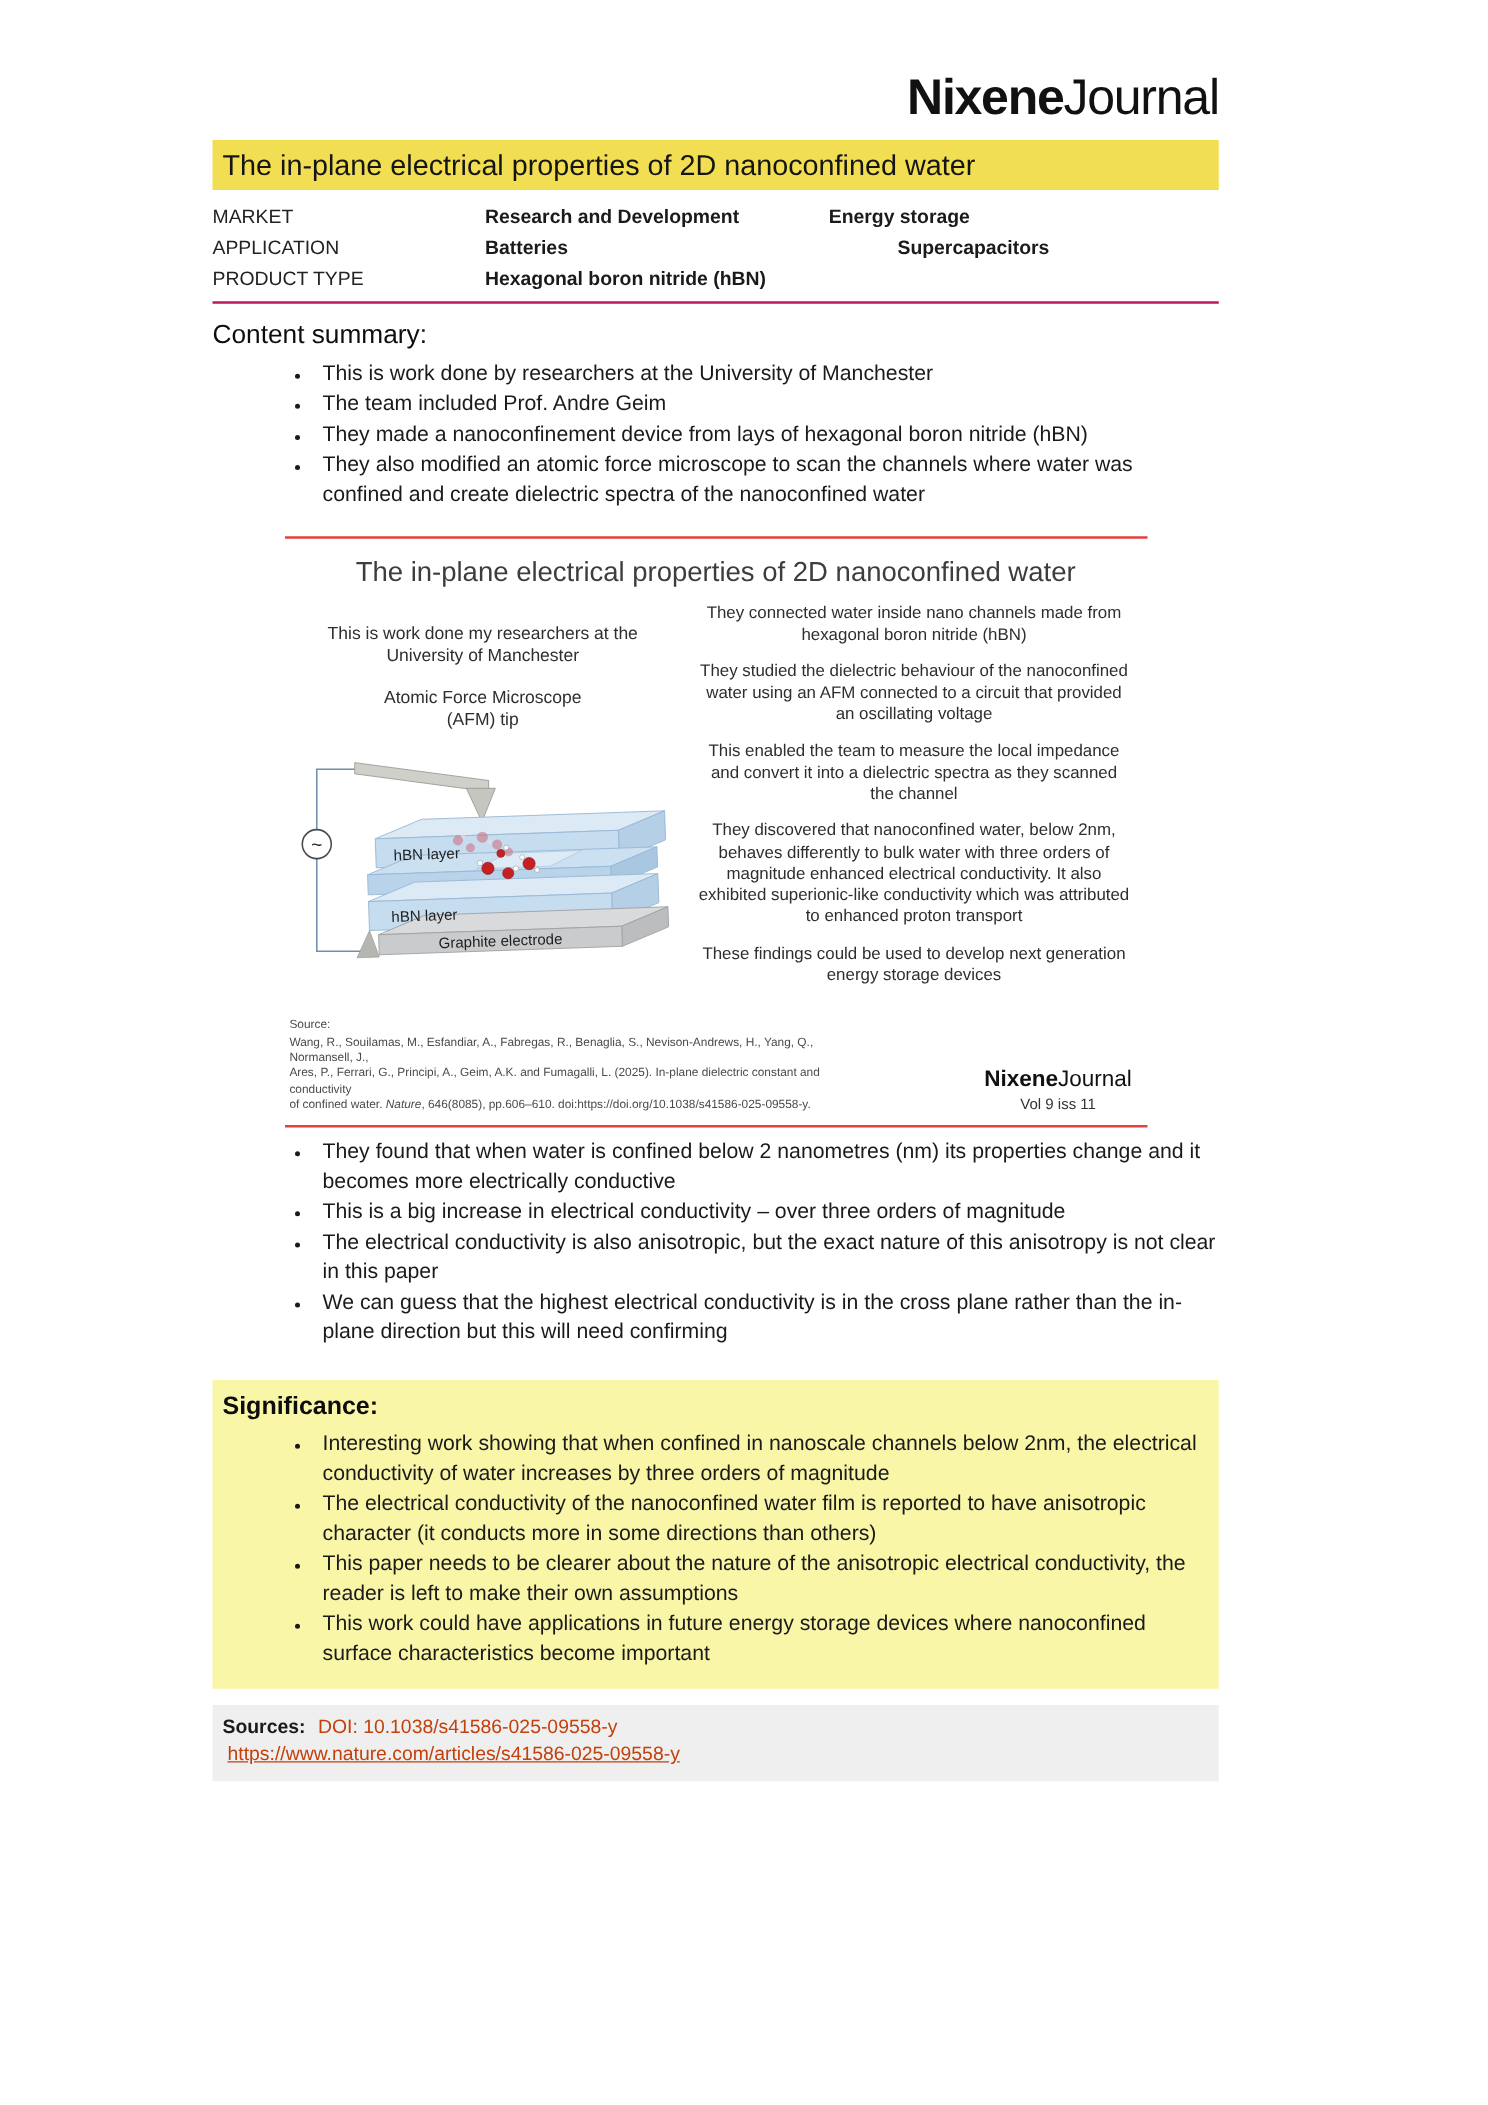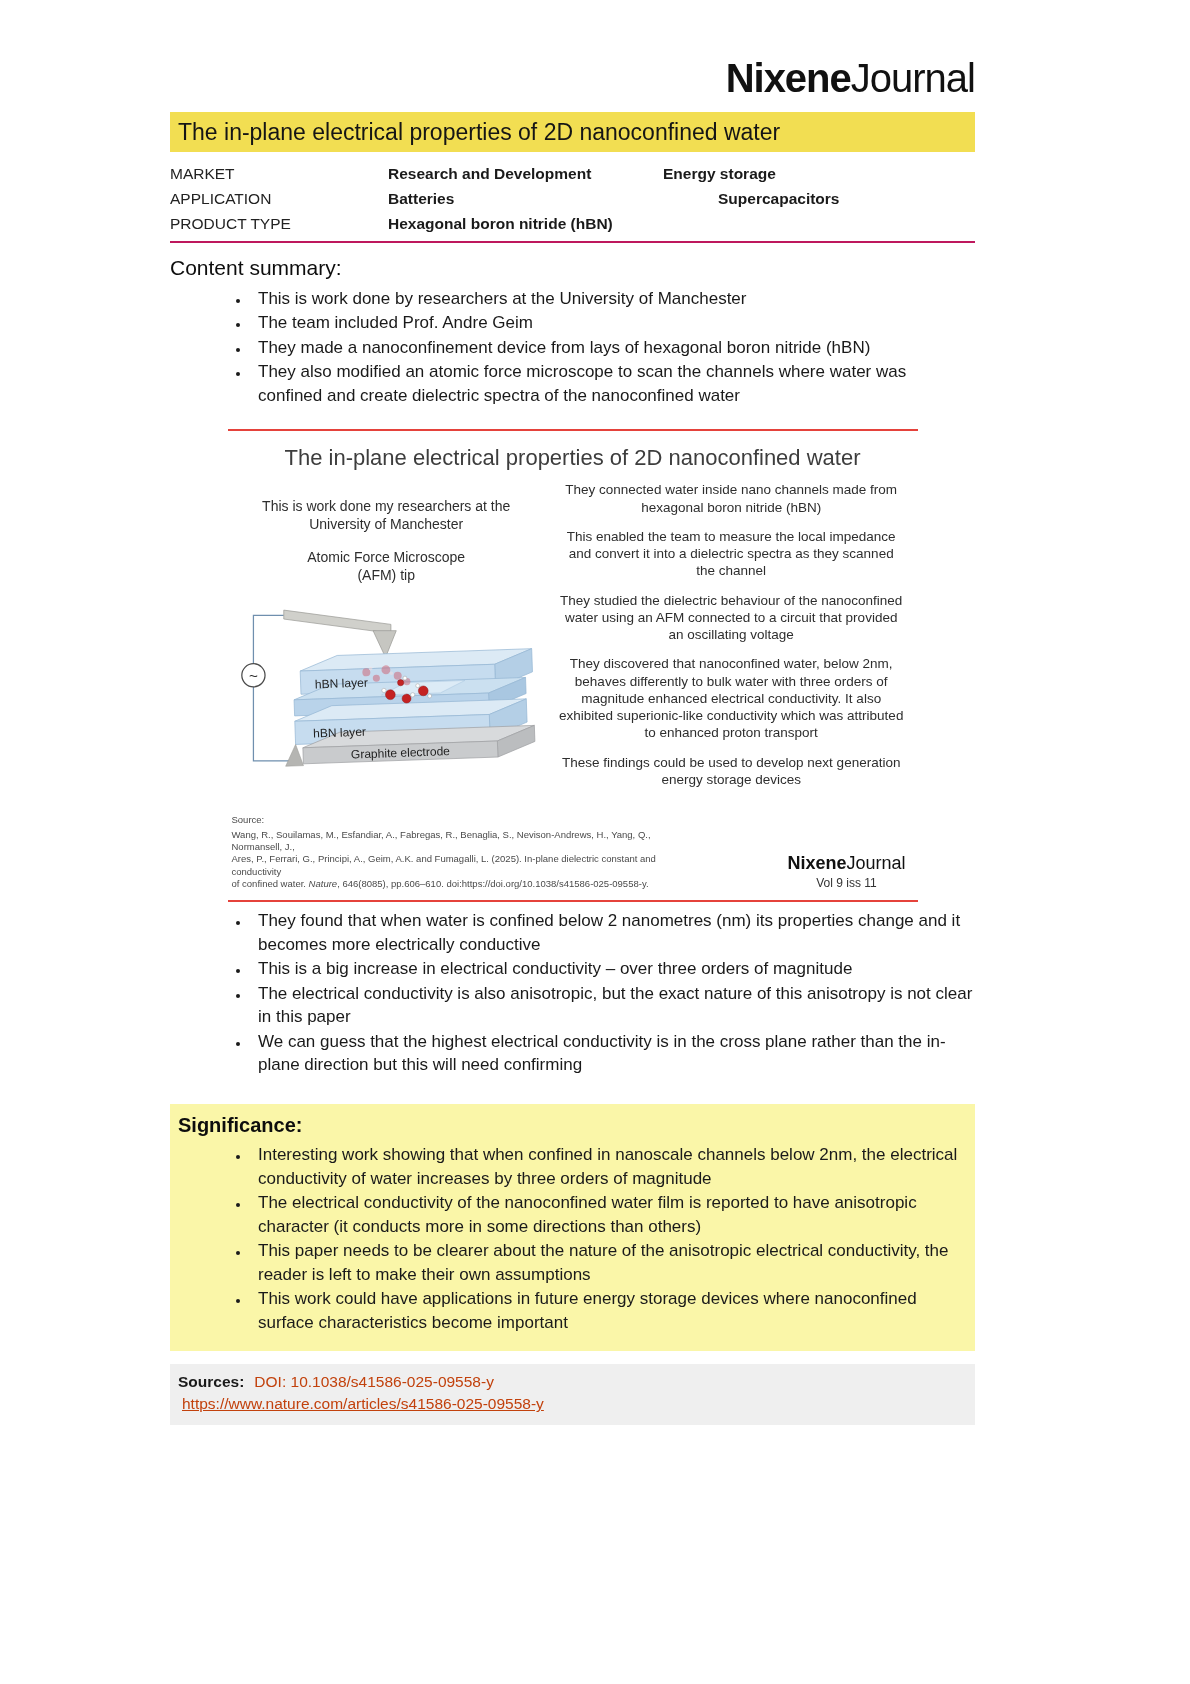--- a/index.html
+++ b/index.html
@@ -192,22 +192,22 @@
               </g>
 
               <text x="94" y="112" font-size="13.5" fill="#1e1e1e">hBN layer</text>
               <text x="90" y="167" font-size="13.5" fill="#1e1e1e">hBN layer</text>
               <text x="187" y="192" font-size="13.5" text-anchor="middle" fill="#1e1e1e">Graphite electrode</text>
             </g>
           </svg>
         </div>
         <div class="fig-right">
           <p>They connected water inside nano channels made from hexagonal boron nitride (hBN)</p>
+          <p>They studied the dielectric behaviour of the nanoconfined water using an AFM connected to a circuit that provided an oscillating voltage</p>
           <p>This enabled the team to measure the local impedance and convert it into a dielectric spectra as they scanned the channel</p>
-          <p>They studied the dielectric behaviour of the nanoconfined water using an AFM connected to a circuit that provided an oscillating voltage</p>
           <p>They discovered that nanoconfined water, below 2nm, behaves differently to bulk water with three orders of magnitude enhanced electrical conductivity. It also exhibited superionic-like conductivity which was attributed to enhanced proton transport</p>
           <p>These findings could be used to develop next generation energy storage devices</p>
         </div>
       </div>
       <div class="fig-foot">
         <div class="fig-source">
           <span class="src-lbl">Source:</span>
           <span>Wang, R., Souilamas, M., Esfandiar, A., Fabregas, R., Benaglia, S., Nevison-Andrews, H., Yang, Q., Normansell, J.,</span><br>
           <span>Ares, P., Ferrari, G., Principi, A., Geim, A.K. and Fumagalli, L. (2025). In-plane dielectric constant and conductivity</span><br>
           <span><span>of confined water. </span><span class="it">Nature</span><span>, 646(8085), pp.606–610. doi:https://doi.org/10.1038/s41586-025-09558-y.</span></span>

